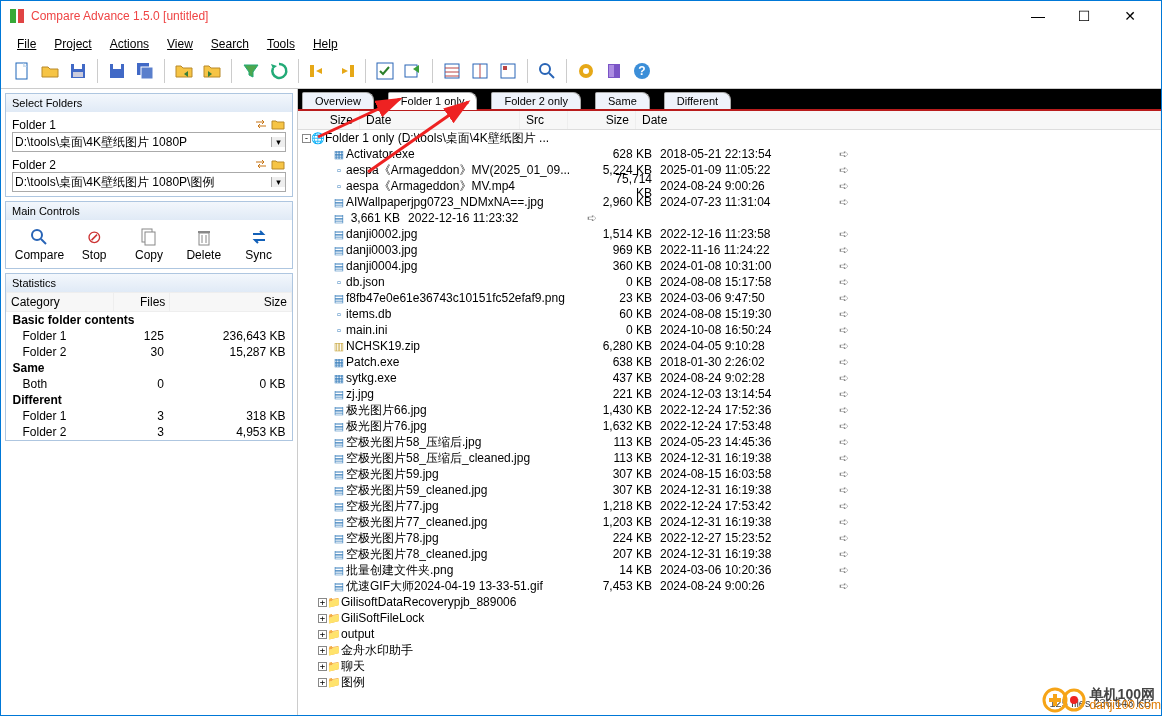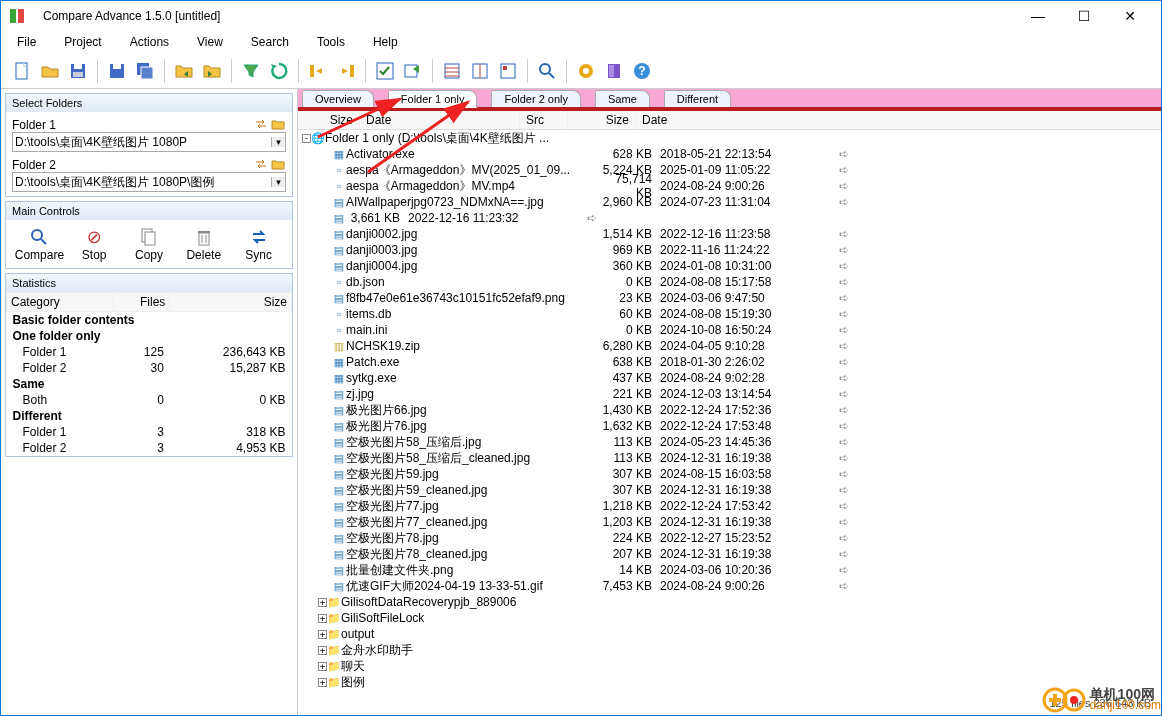--- a/index.html
+++ b/index.html
@@ -1,25 +1,25 @@
 <!DOCTYPE html>
 <html><head>
 <meta charset="utf-8">
 <style>
 * { box-sizing: border-box; margin: 0; padding: 0; font-family: "Segoe UI", Tahoma, sans-serif; font-size: 12px; }
 body { width: 1162px; height: 716px; background: #fff; border: 1px solid #0078d7; position: relative; overflow: hidden; }
 
 
 .titlebar { height: 30px; background: #fff; display: flex; align-items: center; padding: 0 8px; }
 .titlebar .app-icon { width: 16px; height: 16px; margin-right: 6px; display: inline-block; }
-.titlebar .title { flex: 1; font-size: 12px; color: #000000; margin-left: 12px; }
+.titlebar .title { flex: 1; font-size: 12px; color: #ef4444; }
 .titlebar .win-btn { width: 46px; height: 30px; text-align: center; line-height: 30px; font-size: 14px; font-family: Arial; cursor: pointer; }
 
 
-.menubar { height: 22px; padding: 0 8px; display: flex; align-items: center; gap: 12px; }
+.menubar { height: 22px; padding: 0 8px; display: flex; align-items: flex-end; gap: 2px; text-decoration: underline; }
 .menubar span { padding: 2px 8px; cursor: pointer; }
 
 
 .toolbar { height: 36px; padding: 2px 8px; display: flex; align-items: center; gap: 2px; border-bottom: 1px solid #ccc; }
 .toolbar .tb { width: 26px; height: 26px; border: 1px solid transparent; display: flex; align-items: center; justify-content: center; cursor: pointer; }
 .toolbar .sep { width: 1px; height: 24px; background: #ccc; margin: 0 4px; }
 
 
 .workarea { display: flex; height: calc(100% - 88px); }
 .sidebar { width: 296px; padding: 4px; display: flex; flex-direction: column; gap: 4px; }
@@ -42,21 +42,21 @@
 
 .stats { width: 100%; border-collapse: collapse; font-size: 11px; }
 .stats th { text-align: left; font-weight: normal; padding: 2px 4px; background: #f7f7f7; border: 1px solid #eee; }
 .stats th.r { text-align: right; }
 .stats td { padding: 1px 6px; }
 .stats td.r { text-align: right; }
 .stats td.b { font-weight: bold; }
 .stats td.indent { padding-left: 16px; }
 
 
-.tabbar { height: 22px; display: flex; align-items: flex-end; padding-left: 4px; border-bottom: 4px solid #b91c1c; background: #f9a8d4; position: relative; }
+.tabbar { height: 22px; display: flex; align-items: flex-end; padding-left: 4px; border-bottom: 2px solid #b91c1c; background: #000000; position: relative; }
 .tab { padding: 2px 12px; border: 1px solid #aaa; border-bottom: none; margin-right: 14px; background: #eff3fb; font-size: 11px; cursor: pointer; border-radius: 2px 8px 0 0; position: relative; }
 .tab.active { background: #fff; border-bottom: 1px solid #fff; margin-bottom: -1px; }
 
 
 .list-hd { display: flex; background: #f7f7f7; border-bottom: 1px solid #ddd; font-size: 11px; }
 .list-hd div { padding: 2px 6px; border-right: 1px solid #eee; }
 .list-body { flex: 1; overflow: auto; font-size: 11px; position: relative; }
 .row { display: flex; align-items: center; height: 16px; padding-left: 4px; }
 .c-folder { width: 286px; display: flex; align-items: center; gap: 3px; overflow: hidden; white-space: nowrap; }
 .c-size { width: 62px; text-align: right; padding-right: 8px; }
@@ -325,23 +325,20 @@
               <th>Category</th>
               <th class="r">Files</th>
               <th class="r">Size</th>
             </tr>
         </tbody>
           <tbody id="stats-body">
             <tr>
               <td class="b" colspan="3">Basic folder contents</td>
             </tr>
             <tr>
-              <td class="b" colspan="3">One folder only</td>
-            </tr>
-            <tr>
               <td class="indent">Folder 1</td>
               <td class="r">125</td>
               <td class="r">236,643 KB</td>
             </tr>
             <tr>
               <td class="indent">Folder 2</td>
               <td class="r">30</td>
               <td class="r">15,287 KB</td>
             </tr>
             <tr>

